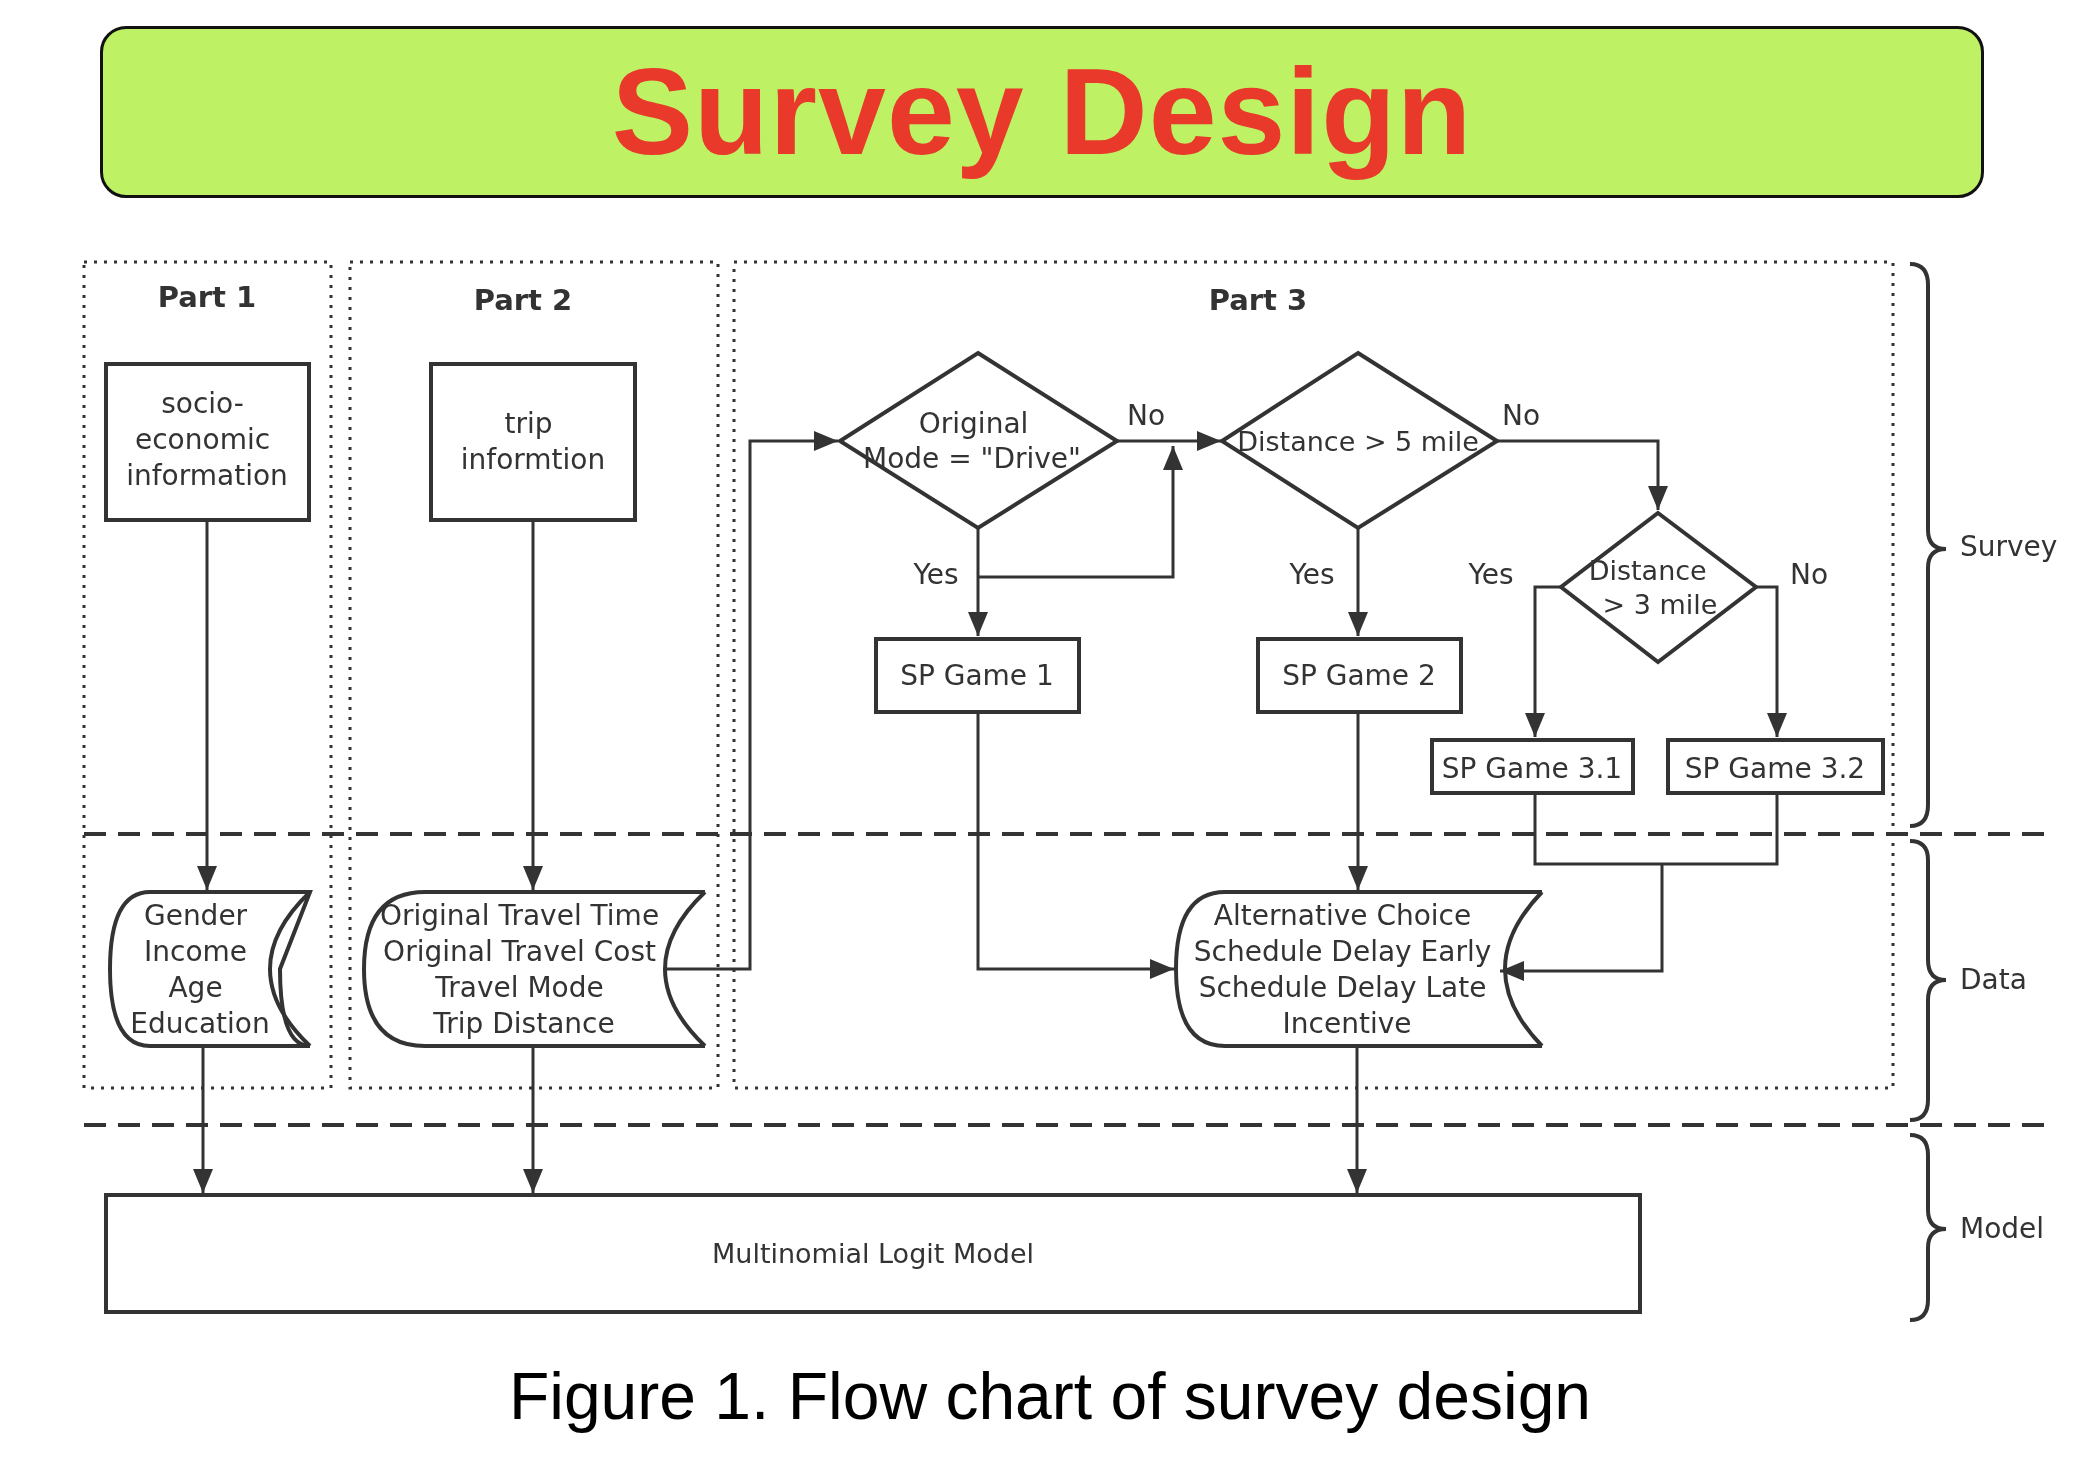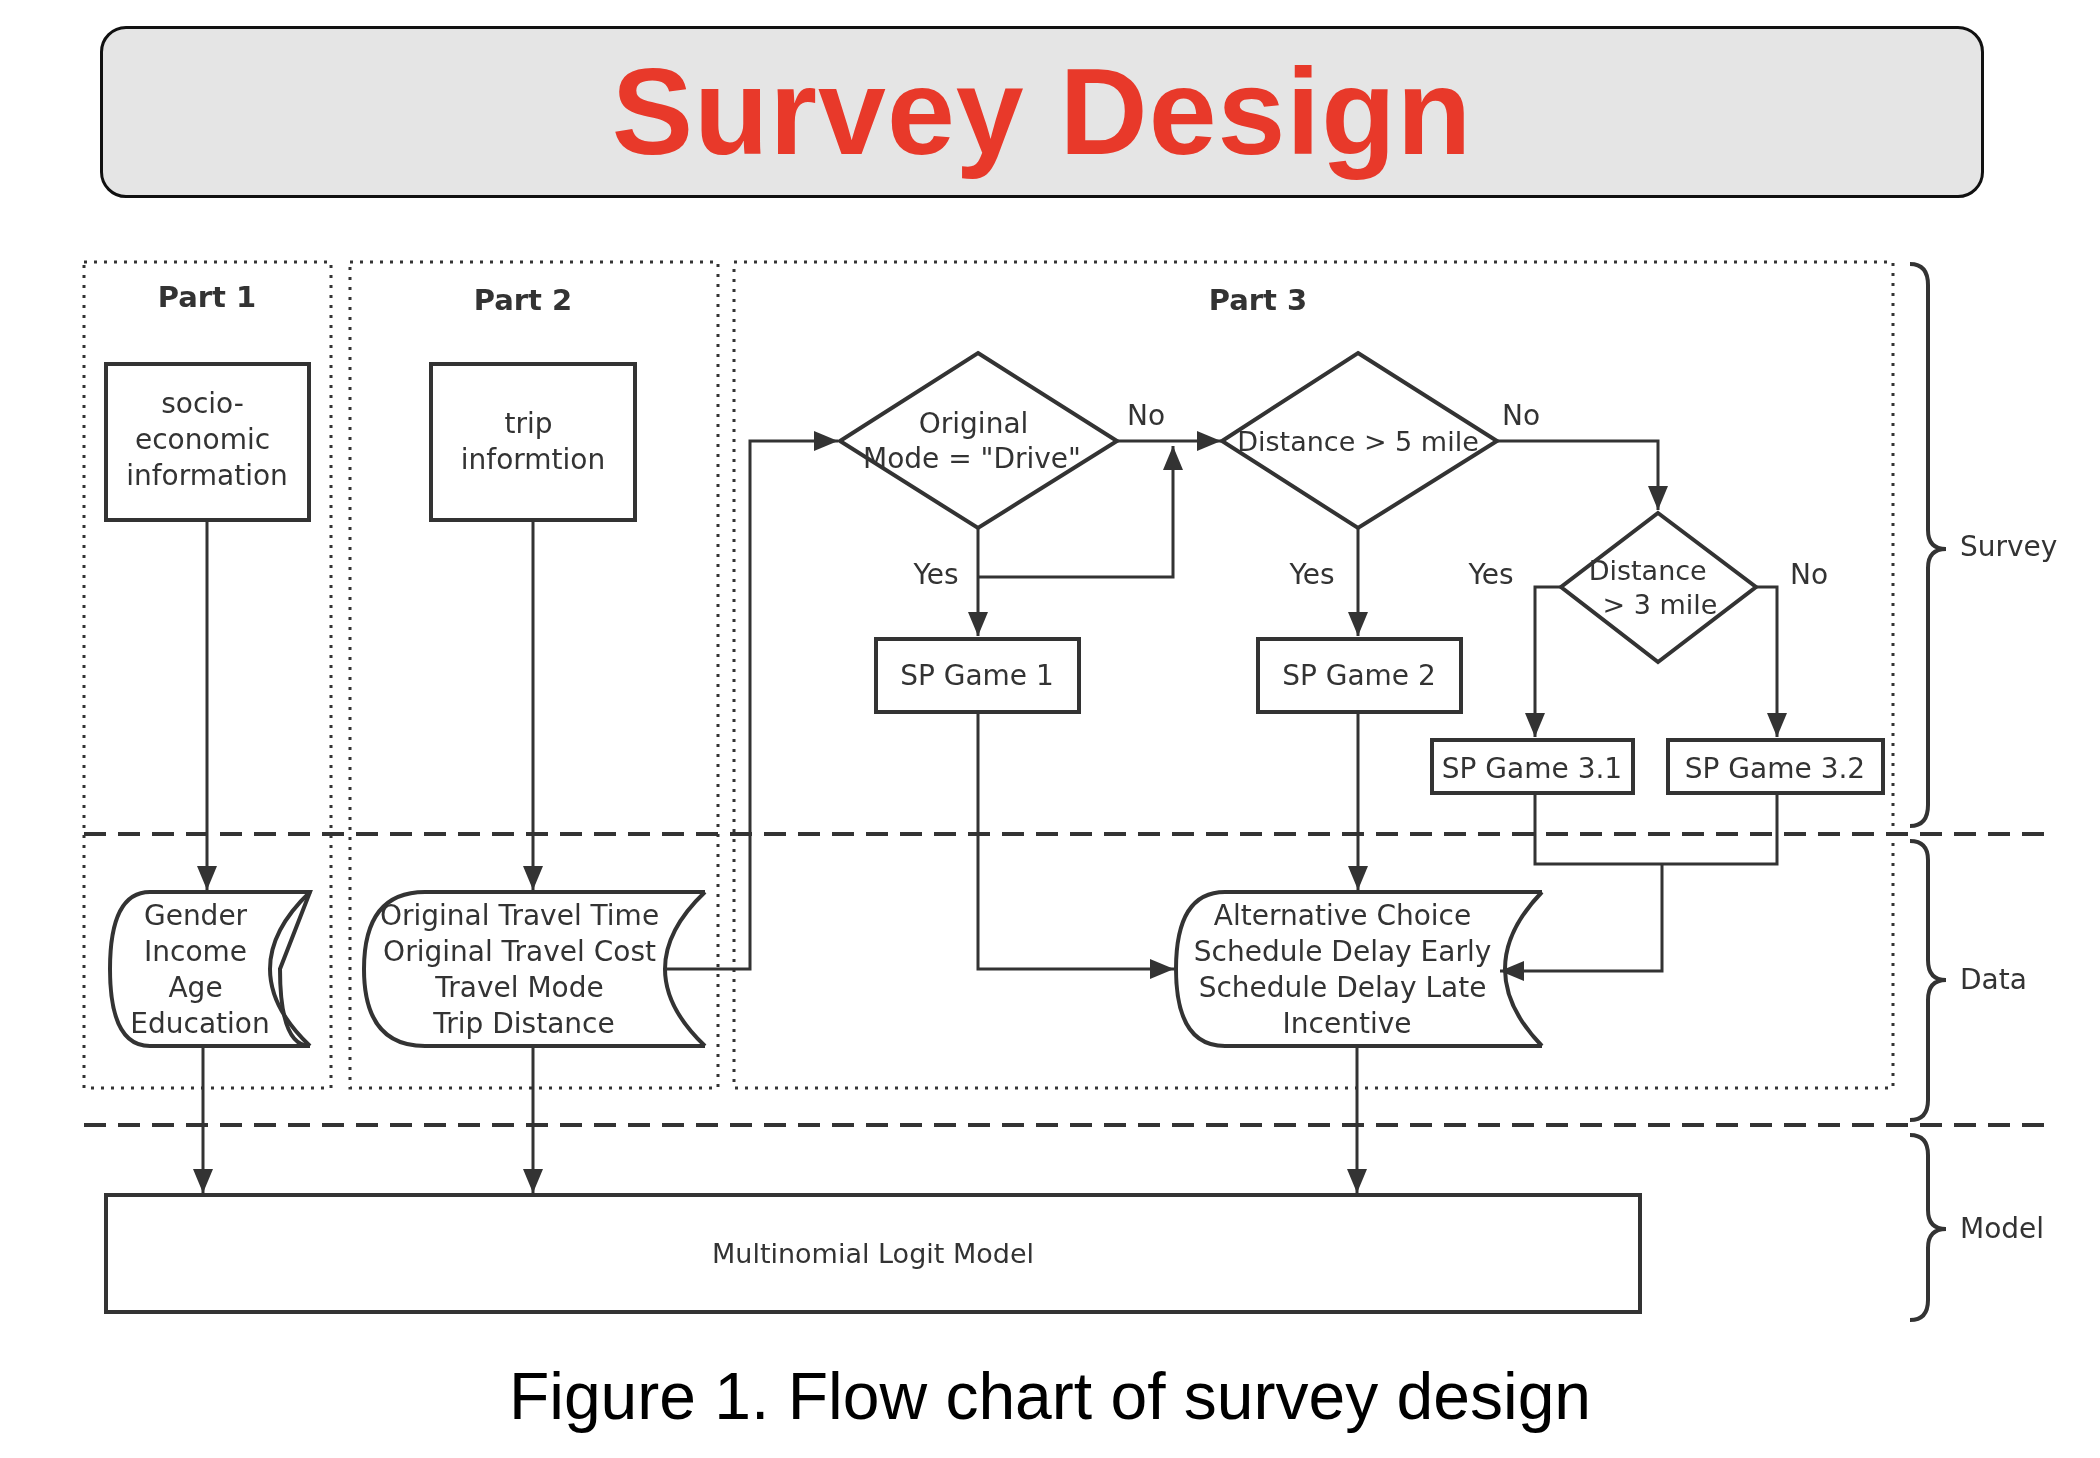--- a/index.html
+++ b/index.html
@@ -1,19 +1,19 @@
 <!DOCTYPE html>
 <html><head>
 <meta charset="utf-8">
 <style>
   html, body { margin: 0; padding: 0; background: #ffffff; }
   body { width: 2100px; height: 1458px; position: relative; overflow: hidden; }
   .banner {
     position: absolute; left: 100px; top: 26px; width: 1878px; height: 166px;
-    background: #e5e5e5; border: 3px solid #111; border-radius: 26px;
+    background: #bef264; border: 3px solid #111; border-radius: 26px;
     display: flex; align-items: center; justify-content: center;
   }
   .banner-title {
     font-family: "Liberation Sans", sans-serif; font-weight: bold;
     font-size: 122px; color: #e8392a; letter-spacing: 1px;
   }
   svg.diagram { position: absolute; left: 0; top: 0; }
   svg text { font-family: "DejaVu Sans", sans-serif; fill: #333; }
   .caption {
     position: absolute; left: 0; width: 2100px; top: 1358px; text-align: center;

